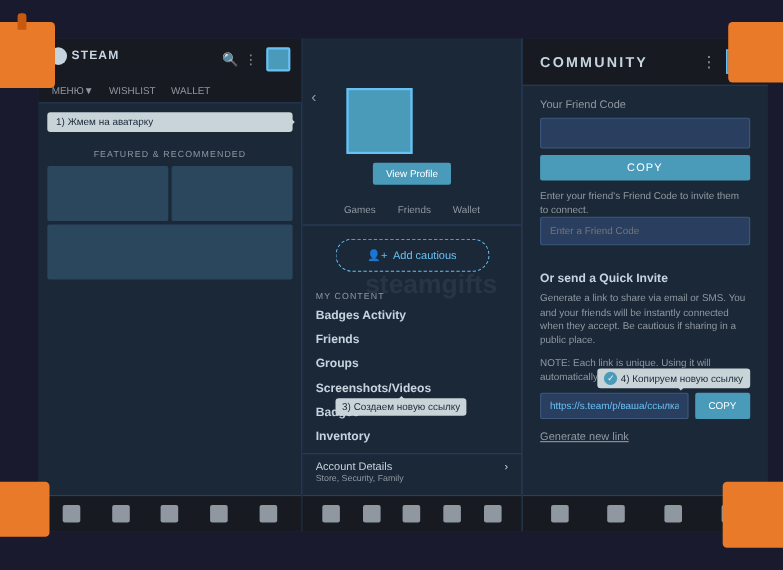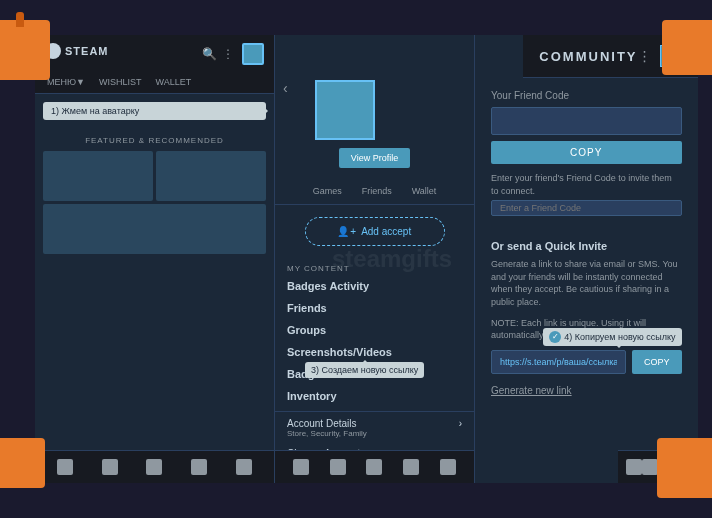--- a/index.html
+++ b/index.html
@@ -372,21 +372,20 @@
       border: 3px solid transparent;
       border-bottom-color: #c8d4d8;
     }
 
     
     .right-panel {
       flex: 1;
       background: #1b2838;
       display: flex;
       flex-direction: column;
-      align-items: flex-end;
     }
 
     .community-header {
       background: #171a21;
       padding: 10px 16px;
       display: flex;
       align-items: center;
       justify-content: space-between;
       border-bottom: 1px solid #2a3f5f;
     }
@@ -459,21 +458,21 @@
     }
 
     .enter-code-input {
       width: 100%;
       background: #2a3f5f;
       border: 1px solid #3a5a7f;
       color: #8f98a0;
       padding: 5px 8px;
       font-size: 9px;
       border-radius: 2px;
-      height: 16px;
+      height: 26px;
       margin-bottom: 12px;
     }
 
     .quick-invite-section {
       margin-bottom: 8px;
     }
 
     .quick-invite-title {
       color: #c6d4df;
       font-size: 11px;
@@ -650,21 +649,21 @@
     <div class="back-button">‹</div>
     <div class="profile-avatar"></div>
     <button class="view-profile-btn">View Profile</button>
     <div class="profile-tabs">
       <span class="profile-tab">Games</span>
       <span class="profile-tab">Friends</span>
       <span class="profile-tab">Wallet</span>
     </div>
     <button class="add-friends-btn">
       <span>👤+</span>
-      <span>Add accept</span>
+      <span>Add cautious</span>
     </button>
     <div class="my-content-label">MY CONTENT</div>
     <div class="content-menu">
       <div class="content-menu-item">Badges Activity</div>
       <div class="content-menu-item">Friends</div>
       <div class="content-menu-item">Groups</div>
       <div class="content-menu-item">Screenshots/Videos</div>
       <div class="content-menu-item">Badges</div>
       <div class="content-menu-item">Inventory</div>
     </div>

